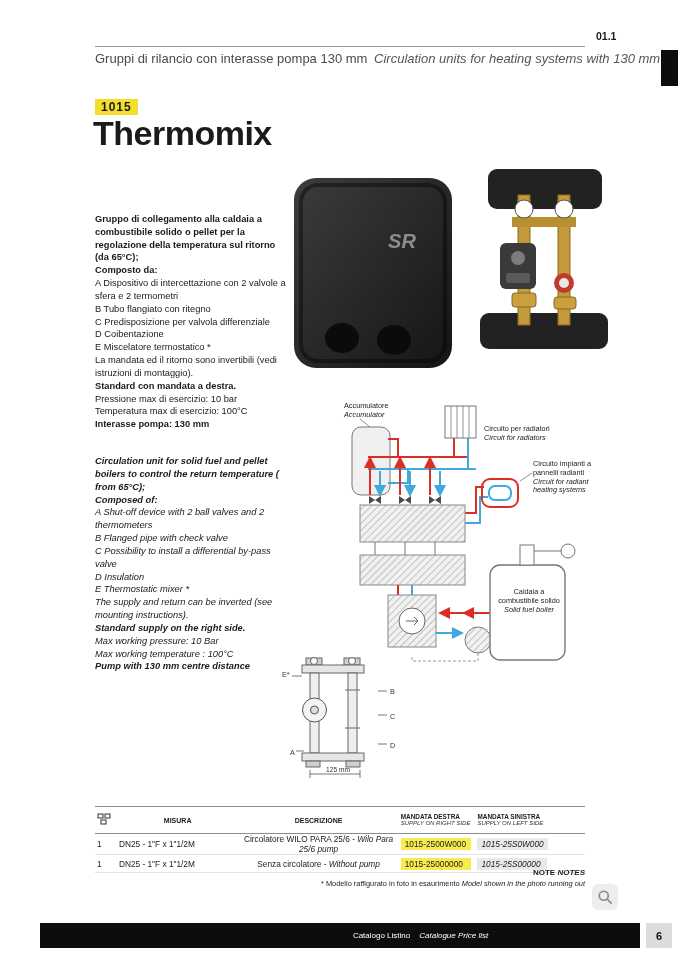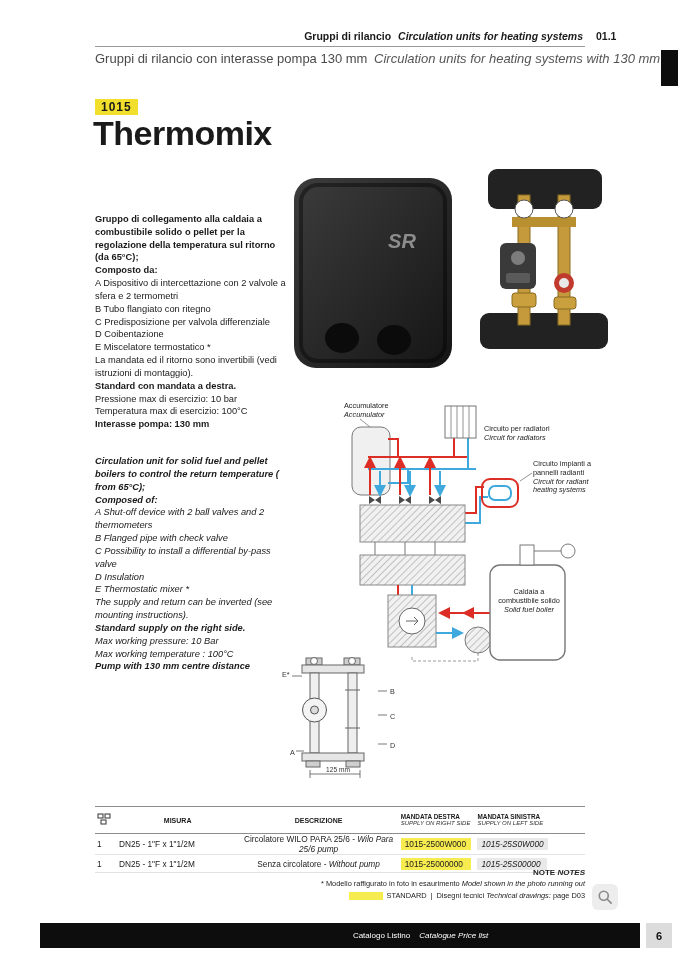--- a/index.html
+++ b/index.html
@@ -79,24 +79,20 @@
           display:flex;align-items:center;justify-content:flex-end;gap:9px;padding-right:20px;
           box-sizing:border-box;font-size:8px;}
   .pagenum{top:923px;left:646px;width:26px;height:25px;background:#dcdcdc;color:#111;
            display:flex;align-items:center;justify-content:center;font-weight:bold;font-size:11px;}
 </style>
 </head>
 <body>
 
 <div class="page">
 
-  <div class="abs hdr-main">
-    <span>Gruppi di rilancio</span>
-    <span class="en">Circulation units for heating systems</span>
-  </div>
   <div class="abs hdr-num">01.1</div>
   <div class="abs hdr-rule"></div>
   <div class="abs hdr-sub">
     <span>Gruppi di rilancio con interasse pompa 130 mm</span>
     <span class="en">Circulation units for heating systems with 130 mm centre distance pump</span>
   </div>
   <div class="abs black-tab"></div>
 
   <div class="abs code-chip">1015</div>
   <div class="abs product-name">Thermomix</div>
@@ -356,26 +352,20 @@
   </div>
 
   <div class="abs notes">
     <div class="n1">
       <span class="b">NOTE</span>
       <span class="bi">NOTES</span>
     </div>
     <div class="n2">
       <span>* Modello raffigurato in foto in esaurimento </span><span class="i">Model shown in the photo running out</span>
     </div>
-    <div class="n3">
-      <span class="swatch"></span>
-      <span>STANDARD</span>
-      <span>|</span>
-      <span><span>Disegni tecnici </span><span class="i">Technical drawings: </span><span>page D03</span></span>
-    </div>
   </div>
 
   <div class="abs search">
     <svg viewBox="0 0 22 22" width="18" height="18">
       <circle cx="9.5" cy="9.5" r="5.5" fill="none" stroke="#8a8a8a" stroke-width="2"></circle>
       <line x1="13.5" y1="13.5" x2="18.5" y2="18.5" stroke="#8a8a8a" stroke-width="2" stroke-linecap="round"></line>
     </svg>
   </div>
 
   <div class="abs footer">

